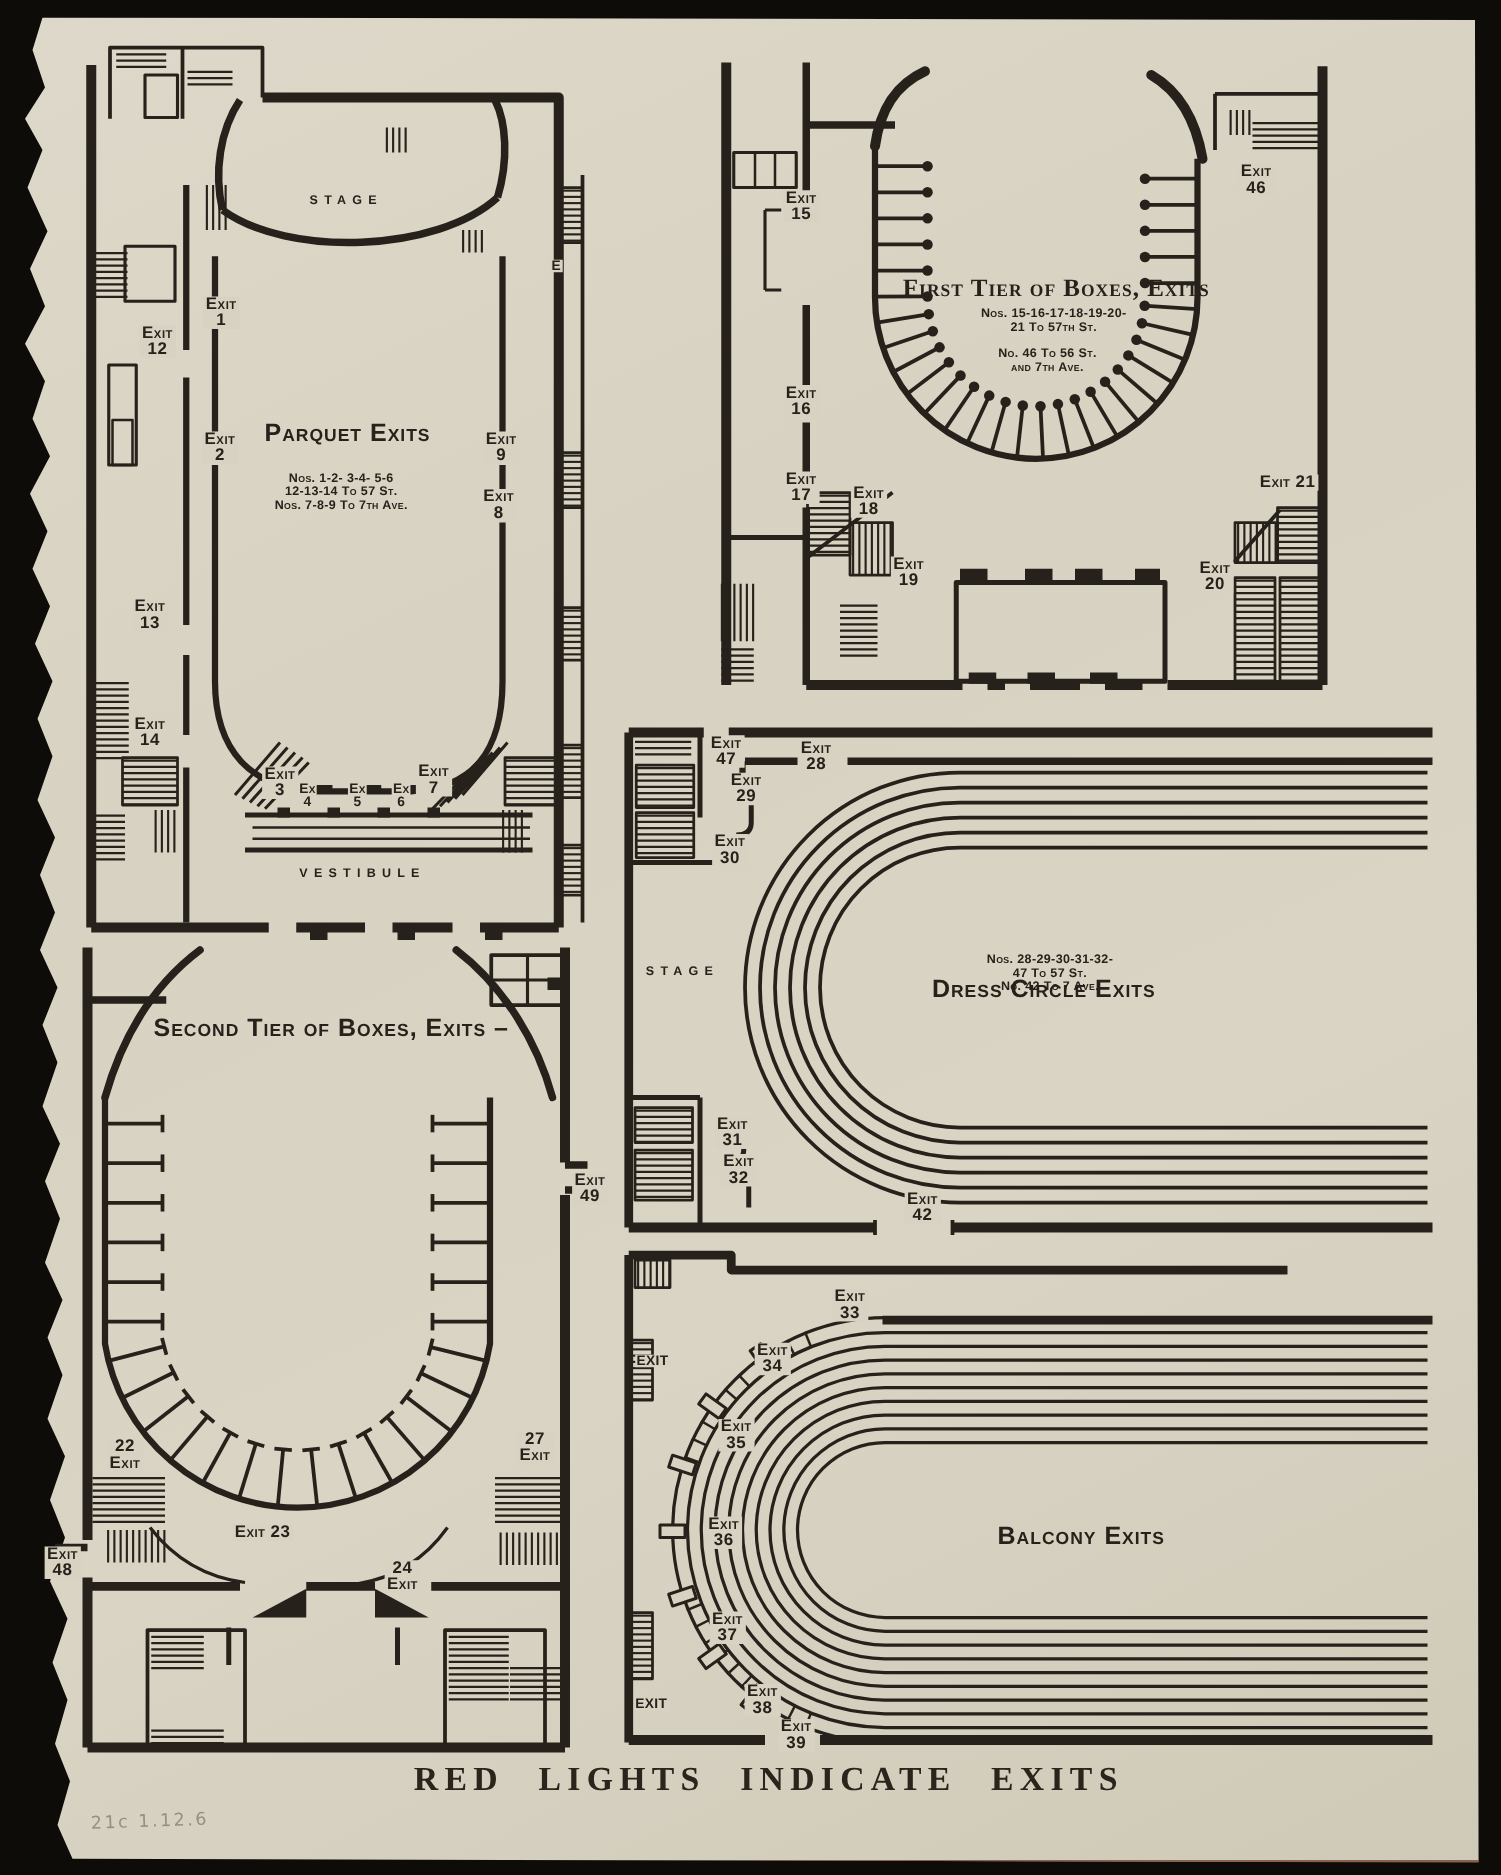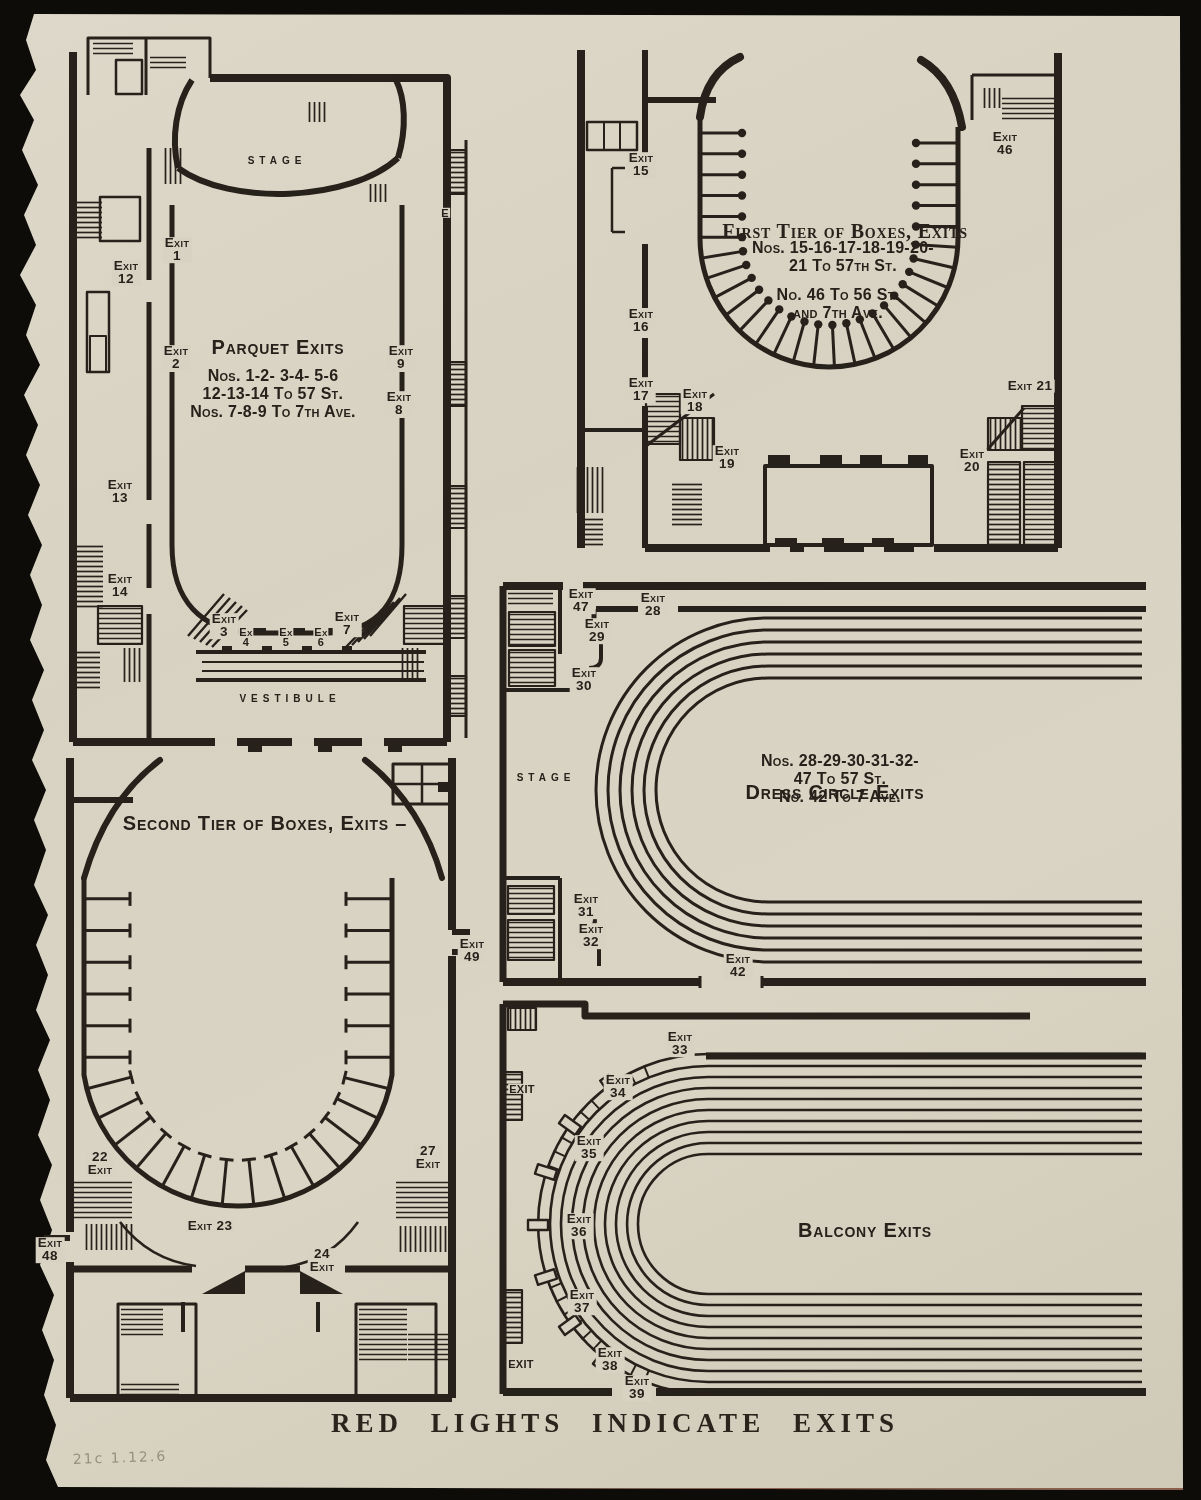--- a/index.html
+++ b/index.html
@@ -10,21 +10,21 @@
   #paper .edge-r{position:absolute;right:14px;top:10px;width:4px;height:1480px;background:#7a3a24;opacity:.8;}
   #paper .edge-b{position:absolute;left:40px;bottom:8px;width:1145px;height:4px;background:#6f3320;opacity:.7;}
   svg#draw{position:absolute;left:0;top:0;z-index:2;stroke:#26211a;fill:none;color:#26211a;stroke-linejoin:round;}
   #labels{position:absolute;left:0;top:0;width:1201px;height:1500px;z-index:3;}
   .lbl{position:absolute;transform:translate(-50%,-50%);color:#26211a;
        font-family:"Liberation Sans",sans-serif;font-weight:700;text-align:center;
        white-space:pre-line;line-height:.95;}
   .s-exit{font-size:13.5px;font-variant:small-caps;letter-spacing:.4px;background:#d8d2c3;padding:0 2px;}
   .s-exit-sm{font-size:11px;font-variant:small-caps;letter-spacing:.3px;background:#d8d2c3;padding:0 1px;}
   .s-title{font-size:20px;font-variant:small-caps;letter-spacing:.8px;line-height:1.05;}
-  .s-note{font-size:16px;font-variant:small-caps;letter-spacing:.3px;line-height:1.12;}
+  .s-note{font-size:10px;font-variant:small-caps;letter-spacing:.3px;line-height:1.12;}
   .s-area{font-size:10px;letter-spacing:5px;}
   .s-footer{font-family:"Liberation Serif",serif;font-size:27px;font-weight:700;
             letter-spacing:5px;word-spacing:16px;color:#2a241c;white-space:nowrap;}
   .s-hand{font-family:"DejaVu Sans",sans-serif;font-size:14px;font-weight:400;color:#97907f;
           letter-spacing:2px;transform:translate(-50%,-50%) rotate(-2deg);}
 </style>
 </head>
 <body>
 
 <div id="scene">
@@ -797,21 +797,21 @@
 5</div>
       <div class="lbl s-exit-sm" style="left: 321px; top: 637px;">Ex
 6</div>
       <div class="lbl s-exit" style="left: 347px; top: 624px;">Exit
 7</div>
       <div class="lbl s-area" style="left: 290px; top: 699px;">VESTIBULE</div>
       <div class="lbl s-exit-sm" style="left: 445px; top: 213px;">E</div>
       <div class="lbl s-title" style="left: 845px; top: 231px; font-family: Liberation Serif, serif;">First Tier of Boxes, Exits</div>
       <div class="lbl s-note" style="left: 843px; top: 257px;">Nos. 15-16-17-18-19-20-
 21 To 57th St.</div>
-      <div class="lbl s-note" style="left: 838px; top: 304px;">No.  46 To 56 St.
+      <div class="lbl s-note" style="left: 838px; top: 289px;">No.  46 To 56 St.
 and 7th Ave.</div>
       <div class="lbl s-exit" style="left: 641px; top: 165px;">Exit
 15</div>
       <div class="lbl s-exit" style="left: 641px; top: 321px;">Exit
 16</div>
       <div class="lbl s-exit" style="left: 641px; top: 390px;">Exit
 17</div>
       <div class="lbl s-exit" style="left: 695px; top: 401px;">Exit
 18</div>
       <div class="lbl s-exit" style="left: 727px; top: 458px;">Exit

